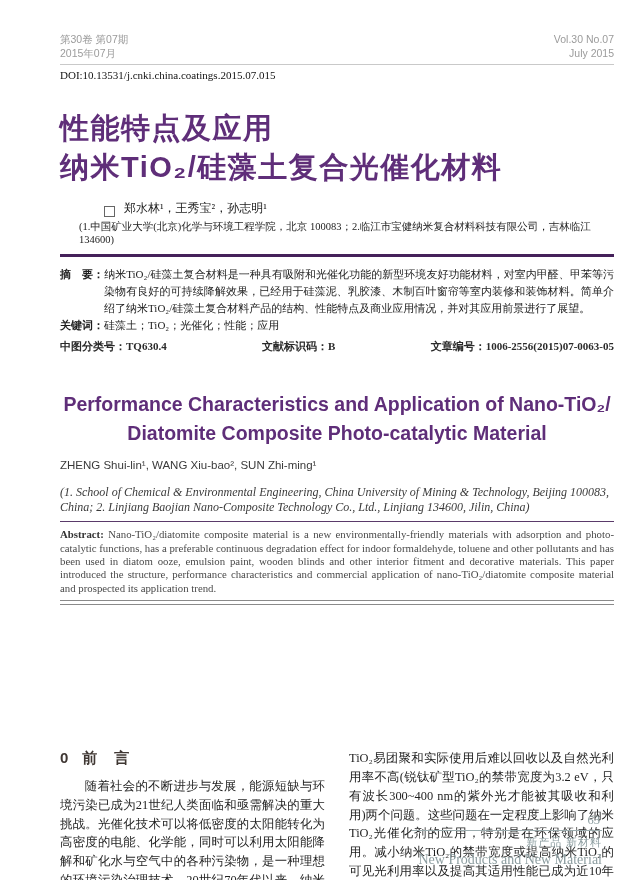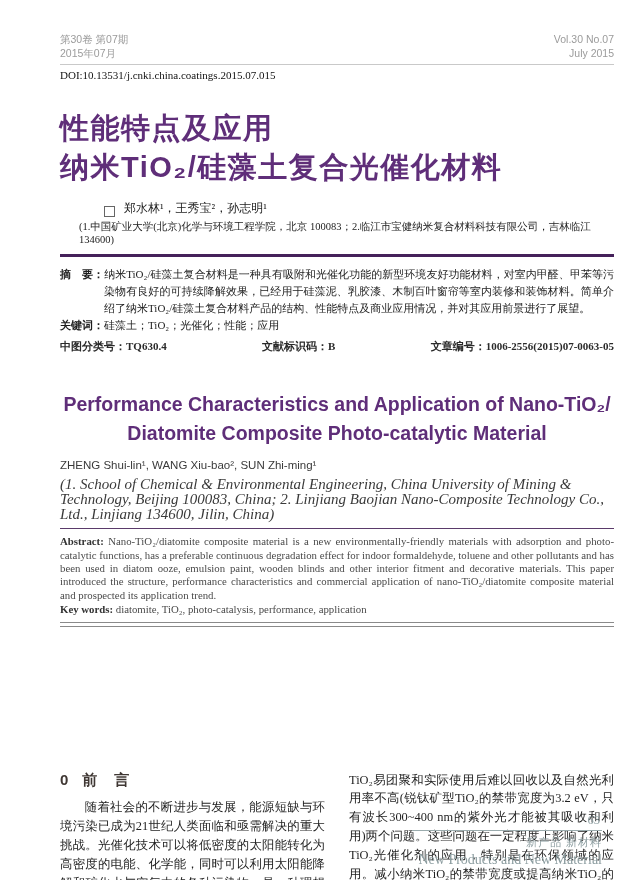--- a/index.html
+++ b/index.html
@@ -30,21 +30,21 @@
   .abs-cn{margin-top:9px;font-size:11px;line-height:16.8px;text-align:justify;color:#1c1c1c;}
   .hang{padding-left:44px;text-indent:-44px;}
   .lbl-b{font-weight:bold;}
   .kw-cn{font-size:11px;line-height:16.8px;color:#1c1c1c;}
   .meta-row{display:flex;justify-content:space-between;font-size:11px;margin-top:5px;
             font-weight:bold;color:#2a2a2a;}
   
   .title-en{margin-top:36px;font-family:"Liberation Sans","DejaVu Sans",sans-serif;
             font-weight:bold;font-size:19.5px;line-height:29px;text-align:center;}
   .authors-en{margin-top:11px;font-size:11.5px;font-family:"Liberation Sans",sans-serif;color:#3a3a3a;}
-  .affil-en{margin-top:6px;font-size:15px;font-style:italic;line-height:15px;color:#3a3a3a;}
+  .affil-en{margin-top:14px;font-size:12px;font-style:italic;line-height:15px;color:#3a3a3a;}
   .rule-purple-thin{border-top:1.5px solid #5a3a6a;margin-top:6px;}
   .abs-en{margin-top:6px;font-size:10.8px;line-height:13.4px;text-align:justify;color:#4a4a4a;}
   .kw-en{font-size:10.8px;line-height:13.4px;color:#4a4a4a;margin-top:1px;}
   .rule-double{height:3px;border-top:1px solid #8a8a8a;border-bottom:1px solid #8a8a8a;margin-top:5px;}
   
   .body-cols{margin-top:144px;display:flex;gap:24px;}
   .col{flex:1 1 0;font-size:12.4px;line-height:18.8px;text-align:justify;color:#1e1e1e;}
   .sec-head{font-family:"Liberation Sans","DejaVu Sans",sans-serif;font-weight:bold;
             font-size:15px;color:#3f3733;margin-bottom:9px;letter-spacing:1px;}
   .sec-num{margin-right:13px;}
@@ -106,23 +106,20 @@
     <div>Diatomite Composite Photo-catalytic Material</div>
   </div>
   <div class="authors-en">ZHENG Shui-lin¹, WANG Xiu-bao², SUN Zhi-ming¹</div>
   <div class="affil-en">(1. School of Chemical &amp; Environmental Engineering, China University of Mining &amp; Technology, Beijing 100083, China; 2. Linjiang Baojian Nano-Composite Technology Co., Ltd., Linjiang 134600, Jilin, China)</div>
 
   <div class="rule-purple-thin"></div>
 
   <p class="abs-en" style="margin:6px 0 0 0;">
     <span class="lbl-b" style="color:#333;">Abstract:</span><span> Nano-TiO₂/diatomite composite material is a new environmentally-friendly materials with adsorption and photo-catalytic functions, has a preferable continuous degradation effect for indoor formaldehyde, toluene and other pollutants and has been used in diatom ooze, emulsion paint, wooden blinds and other interior fitment and decorative materials. This paper introduced the structure, performance characteristics and commercial application of nano-TiO₂/diatomite composite material and prospected its application trend.</span>
   </p>
-  <p class="kw-en" style="margin:1px 0 0 0;">
-    <span class="lbl-b" style="color:#333;">Key words:</span><span> diatomite, TiO₂, photo-catalysis, performance, application</span>
-  </p>
 
   <div class="rule-double"></div>
 
   <div class="body-cols">
     <div class="col">
       <div class="sec-head">
         <span class="sec-num">0</span><span>前　言</span>
       </div>
       <p class="indent" style="margin:0;">
         <span>随着社会的不断进步与发展，能源短缺与环境污染已成为21世纪人类面临和亟需解决的重大挑战。光催化技术可以将低密度的太阳能转化为高密度的电能、化学能，同时可以利用太阳能降解和矿化水与空气中的各种污染物，是一种理想的环境污染治理技术。20世纪70年代以来，纳米TiO₂已被证实是一种高效和性能稳定的光催化材料</span>

